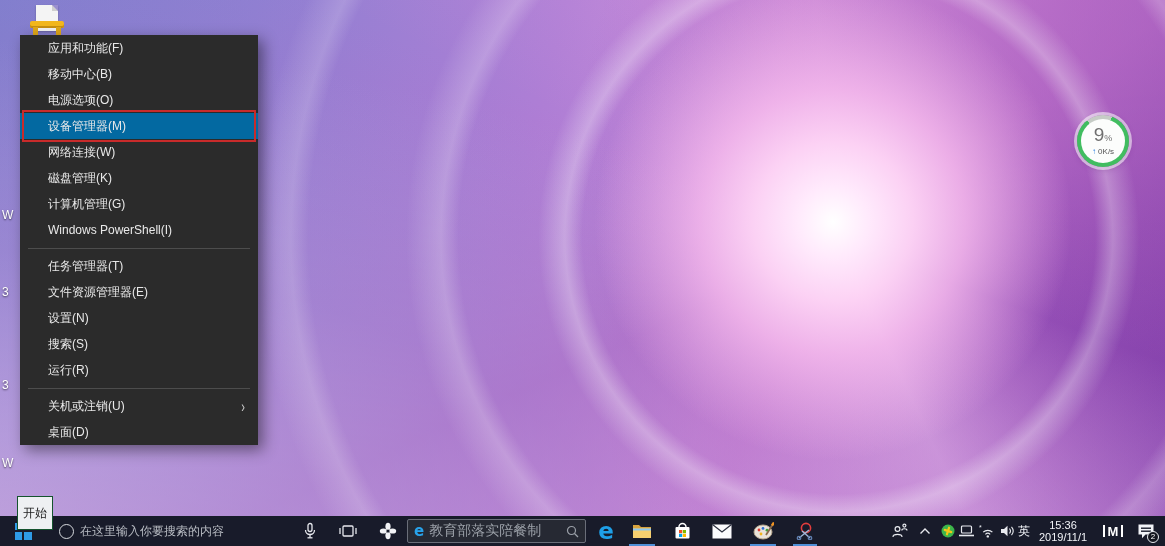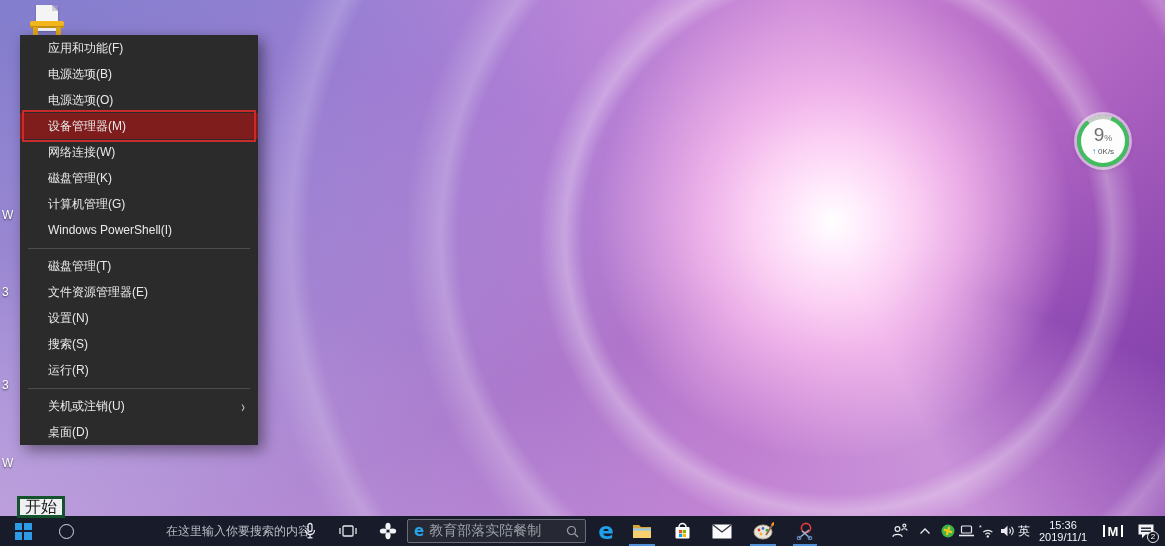--- a/index.html
+++ b/index.html
@@ -33,29 +33,29 @@
   .badge-inner { position:absolute; inset:4px; border-radius:50%; background:#fcfdfc; display:flex; flex-direction:column; align-items:center; justify-content:center; }
   .badge-pct { font-size:19px; color:#6f6f6f; line-height:18px; }
   .badge-pct .sym { font-size:9px; }
   .badge-spd { font-size:8px; color:#555; }
   .badge-spd .arrow { color:#2b7de0; font-weight:bold; }
 
   
   #ctxmenu { position:absolute; left:20px; top:35px; width:238px; background:#2b2b2b; z-index:30;
     box-shadow:5px 5px 14px rgba(0,0,0,.45); padding:0; }
   .mi { position:relative; height:26px; line-height:26px; padding-left:28px; color:#e9e9e9; font-size:12px; white-space:nowrap; }
-  .mi.hl { background:#7f1d1d; }
+  .mi.hl { background:#0369a1; }
   .mi.hl::after { content:""; position:absolute; left:2px; right:2px; top:-3px; bottom:-3px; border:2px solid #c92b2b; pointer-events:none; }
   .msep { height:10px; display:flex; align-items:center; }
   .msep div { height:1px; background:#4d4d4d; width:100%; margin:0 8px; }
   .sub-arrow { position:absolute; right:13px; top:0; color:#cfcfcf; font-size:11px; transform:scaleY(1.5); }
 
   
-  .tooltip { position:absolute; left:17px; top:496px; z-index:40; background:#eef0f2; border:3px solid #14532d;
-    color:#1b1b1b; font-size:16px; line-height:16px; padding:0 5px; }
+  .tooltip { position:absolute; left:17px; top:496px; z-index:40; background:#eef0f2; border:1px solid #14532d;
+    color:#1b1b1b; font-size:12px; line-height:16px; padding:8px 5px; }
 
   
   #taskbar { position:absolute; left:0; bottom:0; width:1165px; height:30px; background:#181b2a; z-index:20; }
   .tb { position:absolute; top:0; height:30px; display:flex; align-items:center; justify-content:center; }
 
   .winlogo { width:17px; height:17px; display:grid; grid-template-columns:1fr 1fr; grid-template-rows:1fr 1fr; gap:2px; }
   .winlogo div { background:#2e9be6; }
 
   .search-circle { width:15px; height:15px; border:1.6px solid #d7dade; border-radius:50%; }
   .search-ph { color:#b9bdc4; font-size:12px; white-space:nowrap; }
@@ -101,31 +101,31 @@
 
   <div class="badge">
     <div class="badge-inner">
       <div class="badge-pct"><span>9</span><span class="sym">%</span></div>
       <div class="badge-spd"><span class="arrow">↑</span> <span>0K/s</span></div>
     </div>
   </div>
 
   <div id="ctxmenu">
     <div class="mi">应用和功能(F)</div>
-    <div class="mi">电源选项(B)</div>
+    <div class="mi">移动中心(B)</div>
     <div class="mi">电源选项(O)</div>
     <div class="mi hl">设备管理器(M)</div>
     <div class="mi">网络连接(W)</div>
     <div class="mi">磁盘管理(K)</div>
     <div class="mi">计算机管理(G)</div>
     <div class="mi">Windows PowerShell(I)</div>
     <div class="msep">
         <div></div>
       </div>
-    <div class="mi">磁盘管理(T)</div>
+    <div class="mi">任务管理器(T)</div>
     <div class="mi">文件资源管理器(E)</div>
     <div class="mi">设置(N)</div>
     <div class="mi">搜索(S)</div>
     <div class="mi">运行(R)</div>
     <div class="msep">
         <div></div>
       </div>
     <div class="mi">
       <span>关机或注销(U)</span>
       <span class="sub-arrow">›</span>
@@ -142,21 +142,21 @@
           <div></div>
           <div></div>
           <div></div>
           <div></div>
         </div>
     </div>
 
     <div class="tb" style="left:55px; width:22px;">
         <div class="search-circle"></div>
       </div>
-    <div class="tb" style="left:80px; width:230px; justify-content:flex-end;">
+    <div class="tb" style="left:80px; width:230px; justify-content:flex-start;">
       <span class="search-ph">在这里输入你要搜索的内容</span>
     </div>
 
     <div class="tb" style="left:298px; width:24px;">
       <svg width="14" height="18" viewBox="0 0 14 18">
           <g fill="none" stroke="#e7e9ee" stroke-width="1.3">
             <rect x="5" y="1.5" width="4" height="8" rx="2"></rect>
             <path d="M2.5 8 a4.5 4.5 0 0 0 9 0"></path>
             <path d="M7 12.5 v3"></path>
             <path d="M4.5 15.8 h5"></path>

